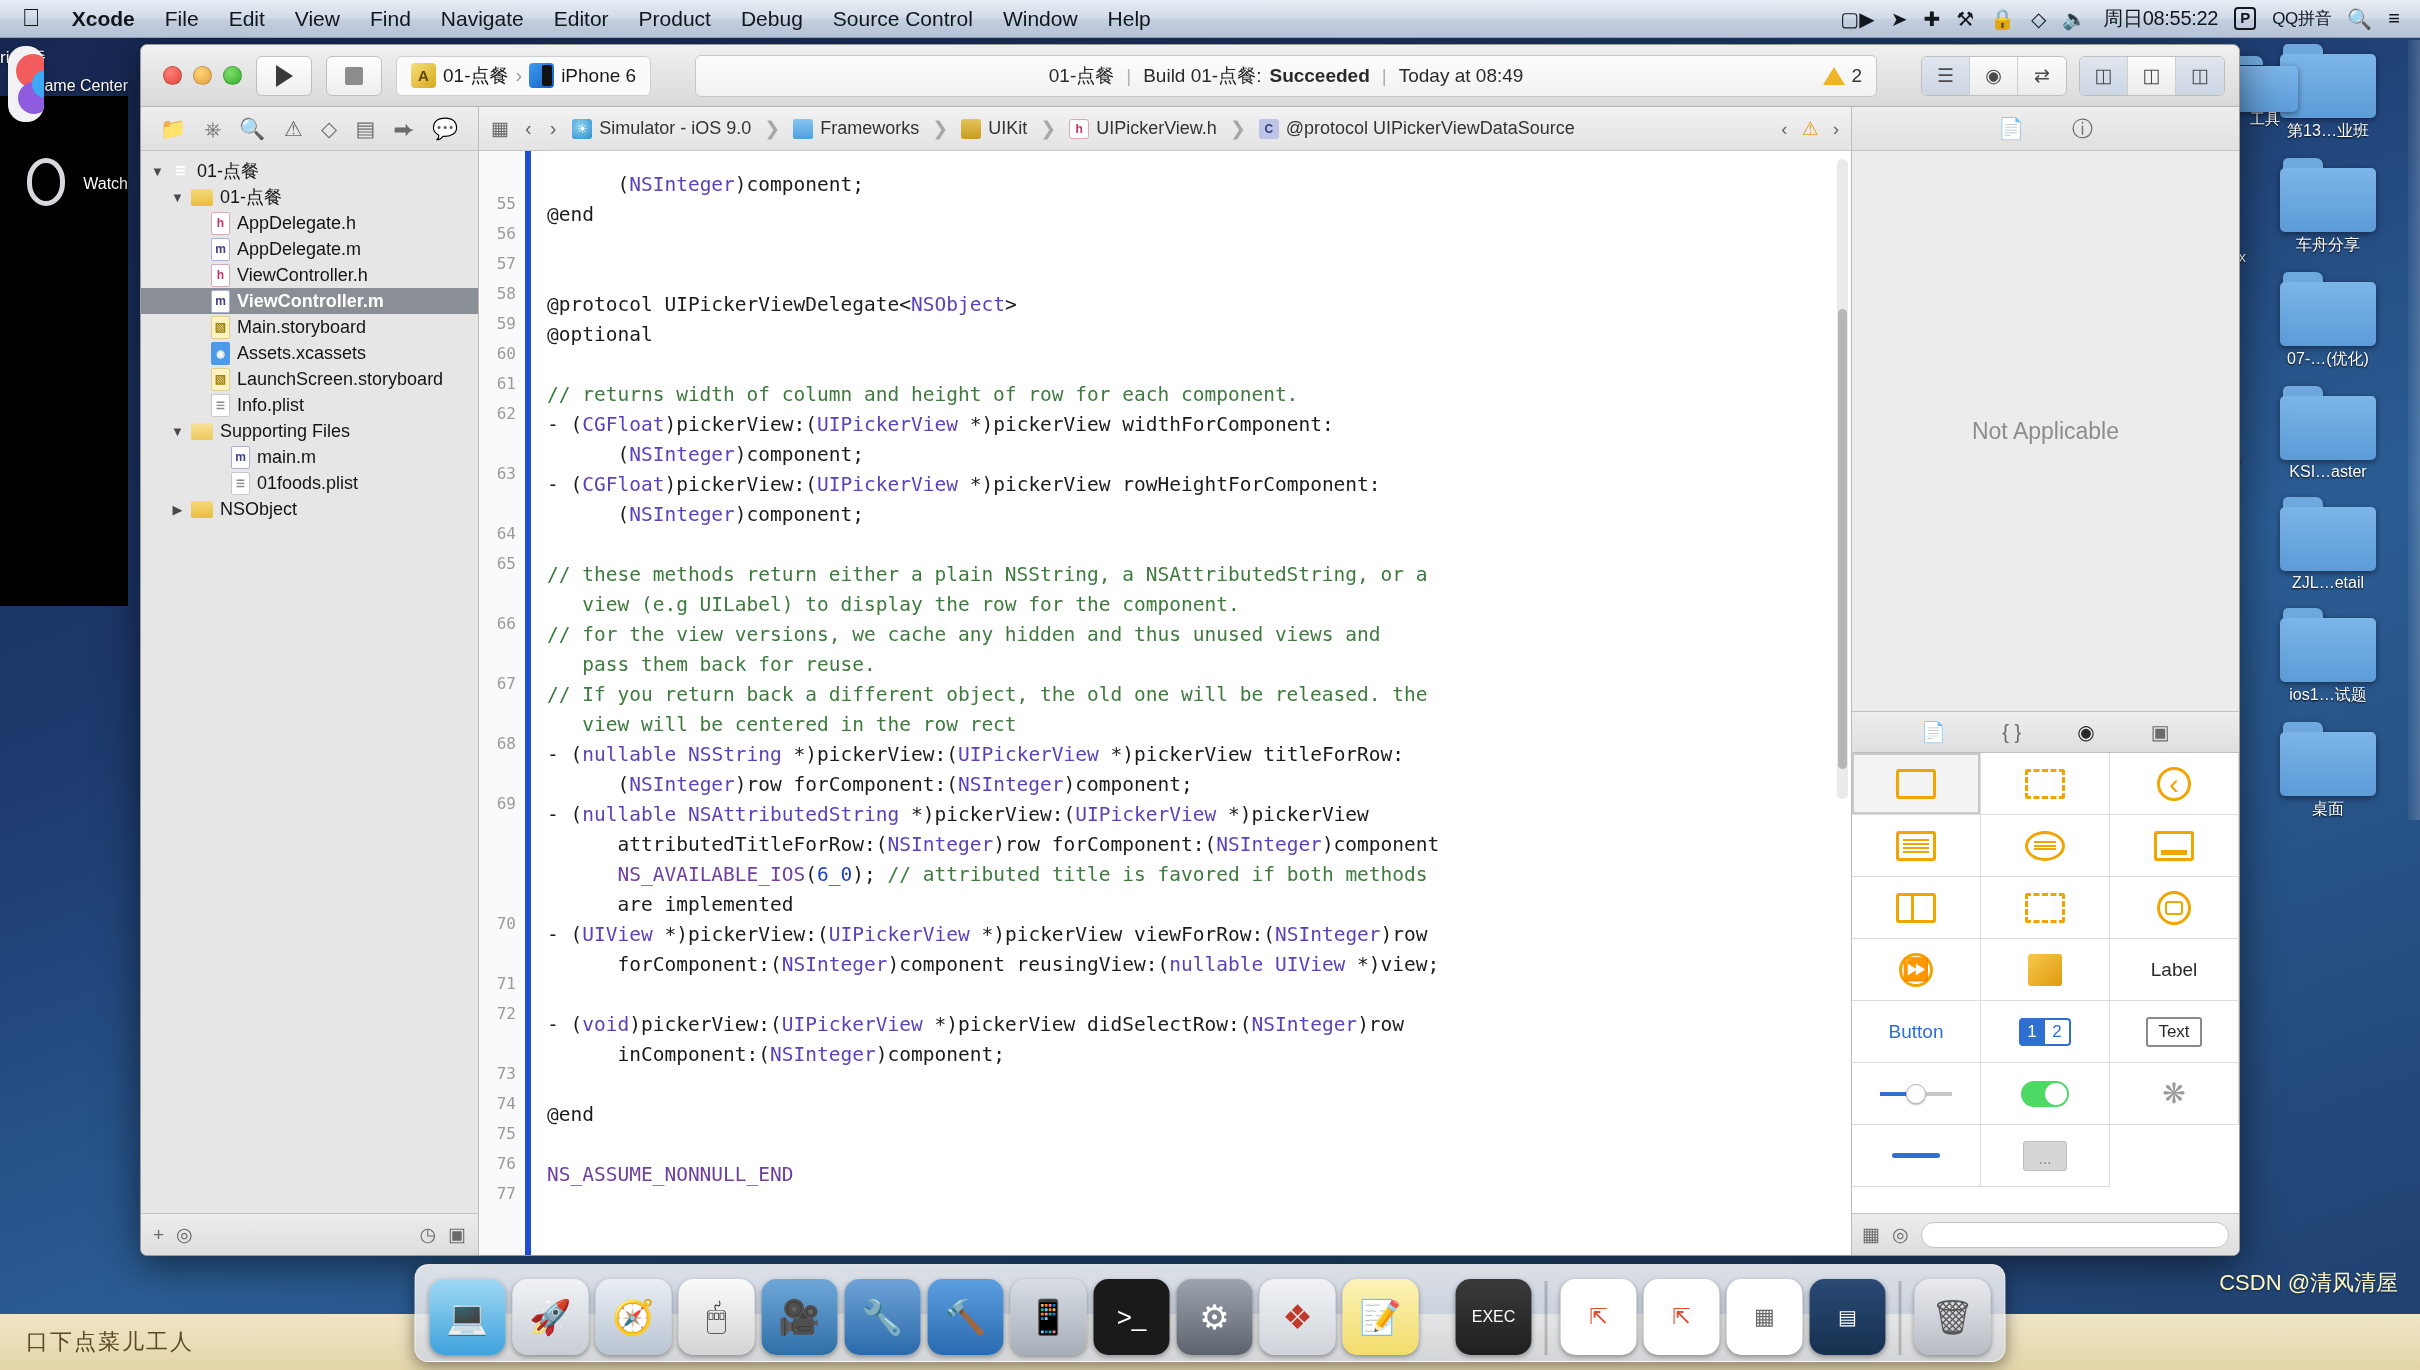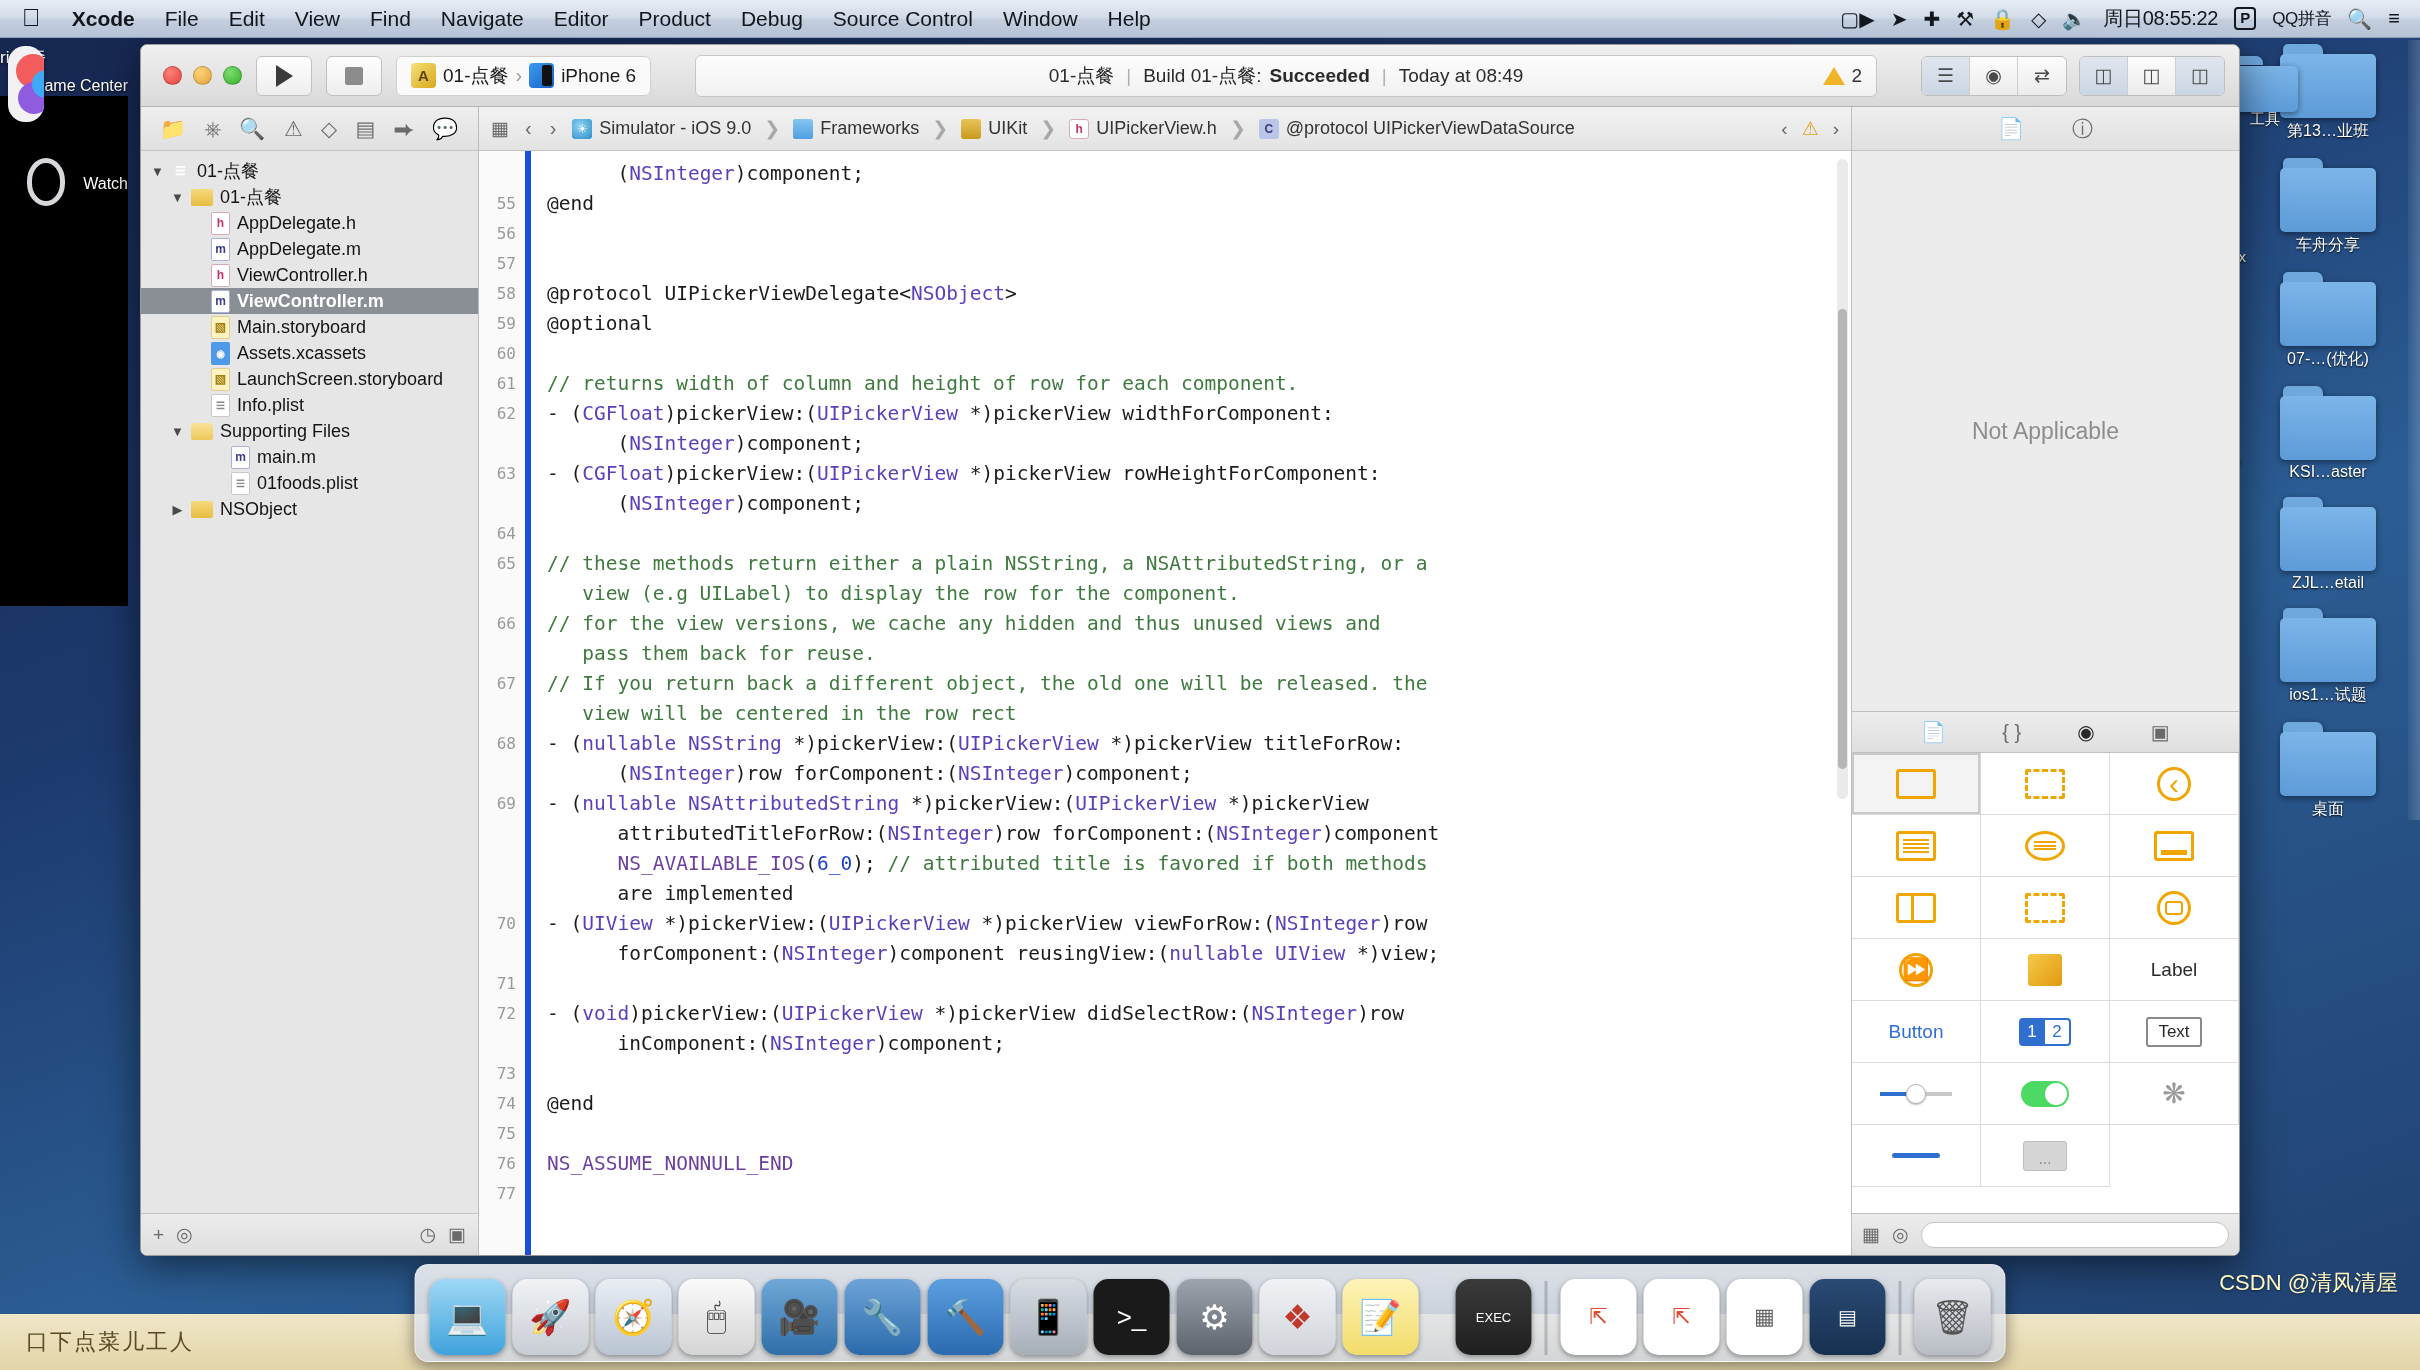--- a/index.html
+++ b/index.html
@@ -255,21 +255,21 @@
 
   .code-area { flex: 1 1 auto; display: flex; min-height: 0; position: relative; overflow: hidden; background: #fff; }
   .gutter {
     width: 52px; flex: 0 0 52px; background: #fafafa; border-right: 6px solid #1d4ed8;
     font-family: "DejaVu Sans Mono", monospace; font-size: 16px; color: #9a9a9a;
     text-align: right; padding: 8px 9px 0 0;
   }
   .gutter div { height: 30px; line-height: 30px; }
   .gutter div.blank { color: transparent; }
   .code {
-    flex: 1 1 auto; padding: 8px 16px 0 16px; overflow: hidden;
+    flex: 1 1 auto; padding: 19px 16px 0 16px; overflow: hidden;
     font-family: "DejaVu Sans Mono", monospace; font-size: 19.5px; line-height: 30px;
     color: #1b1b1b; white-space: pre;
   }
   .code .ln { height: 30px; }
   .cls { color: #5b3fbb; }
   .cmt { color: #3e7a3e; }
   .num { color: #1d3fc4; }
   .mac { color: #6d3f9e; }
 
   .scroll-v {
@@ -888,21 +888,21 @@
     <div class="dk" style="background:linear-gradient(to bottom,#e9eef4,#b9c4d2);color:#2a6fb0;">🧭</div>
     <div class="dk" style="background:linear-gradient(to bottom,#fafafa,#d4d4d4);color:#333;">🖱</div>
     <div class="dk" style="background:linear-gradient(to bottom,#6fa8d8,#2f6ea8);">🎥</div>
     <div class="dk" style="background:linear-gradient(to bottom,#6ea3d8,#2a6aaa);">🔧</div>
     <div class="dk" style="background:linear-gradient(to bottom,#5c9fe0,#2a6ab0);">🔨</div>
     <div class="dk" style="background:linear-gradient(to bottom,#d8dde4,#a6aeb8);color:#222;">📱</div>
     <div class="dk" style="background:#1a1a1a;font-size:26px;">&gt;_</div>
     <div class="dk" style="background:linear-gradient(to bottom,#9ea4ad,#5d636c);">⚙</div>
     <div class="dk" style="background:linear-gradient(to bottom,#f0f2f5,#d0d4da);color:#c0392b;">❖</div>
     <div class="dk" style="background:linear-gradient(to bottom,#fdf3b8,#f2dc6a);color:#8a7216;">📝</div>
-    <div class="dk" style="background:linear-gradient(to bottom,#3a3a3a,#1f1f1f);font-size:13px;margin-left:30px;">EXEC</div>
+    <div class="dk" style="background:linear-gradient(to bottom,#3a3a3a,#1f1f1f);font-size:16px;margin-left:30px;">EXEC</div>
     <div class="dock-sep"></div>
     <div class="dk" style="background:#fff;color:#e04a2f;font-size:22px;">⇱</div>
     <div class="dk" style="background:#fff;color:#e04a2f;font-size:22px;">⇱</div>
     <div class="dk" style="background:#fff;color:#666;font-size:22px;">▦</div>
     <div class="dk" style="background:linear-gradient(to bottom,#2a4a74,#16304f);font-size:20px;">▤</div>
     <div class="dock-sep"></div>
     <div class="dk" style="background:linear-gradient(to bottom,#e8eaee,#b8bcc4);color:#555;">🗑</div>
   </div>
 
   <div class="bottom-strip">

